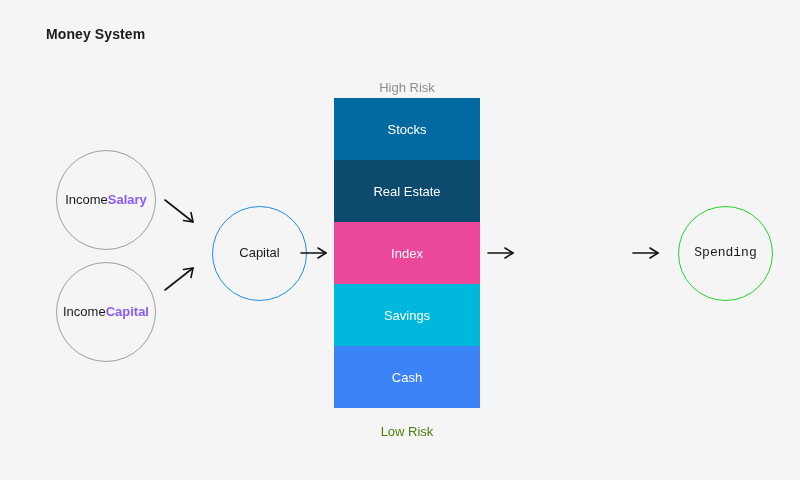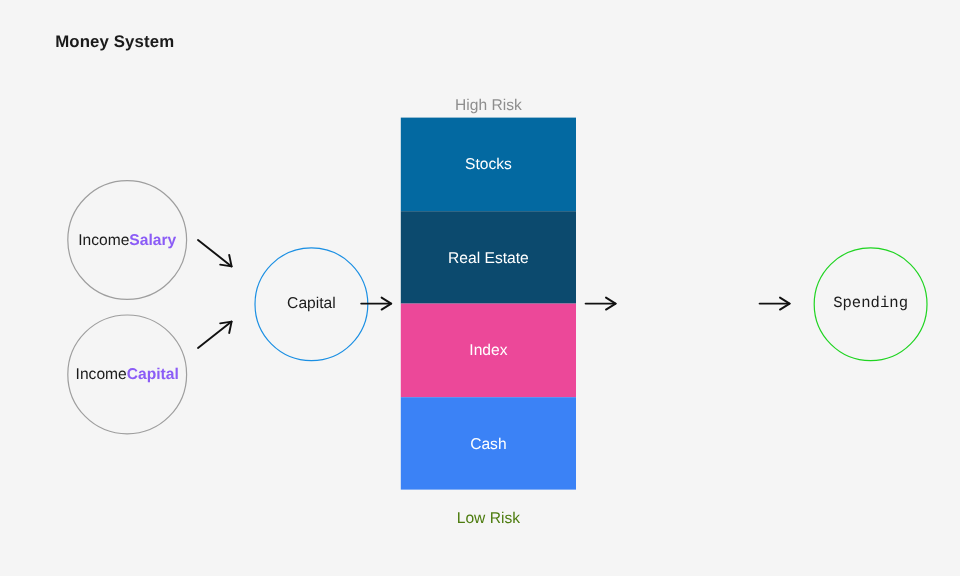--- a/index.html
+++ b/index.html
@@ -179,20 +179,23 @@
   <div class="risk-stack">
     <div class="risk-block" style="background: #0369a1;">
       <span>Stocks</span>
     </div>
     <div class="risk-block" style="background: #0c4a6e;">
       <span>Real Estate</span>
     </div>
     <div class="risk-block" style="background: #ec4899;">
       <span>Index</span>
     </div>
+    <div class="risk-block" style="background: rgb(0, 184, 219);">
+      <span>Savings</span>
+    </div>
     <div class="risk-block" style="background: #3b82f6;">
       <span>Cash</span>
     </div>
   </div>
 
   <div class="risk-label risk-label-low" style="color: #4d7c0f;">Low Risk</div>
 
   <div class="arrow arrow-stack-interest">
     <svg width="28" height="16" viewBox="0 0 28 16">
       <path d="M0 8 L25 8" stroke="#111111" stroke-width="1.6" fill="none" stroke-linecap="round"></path>

